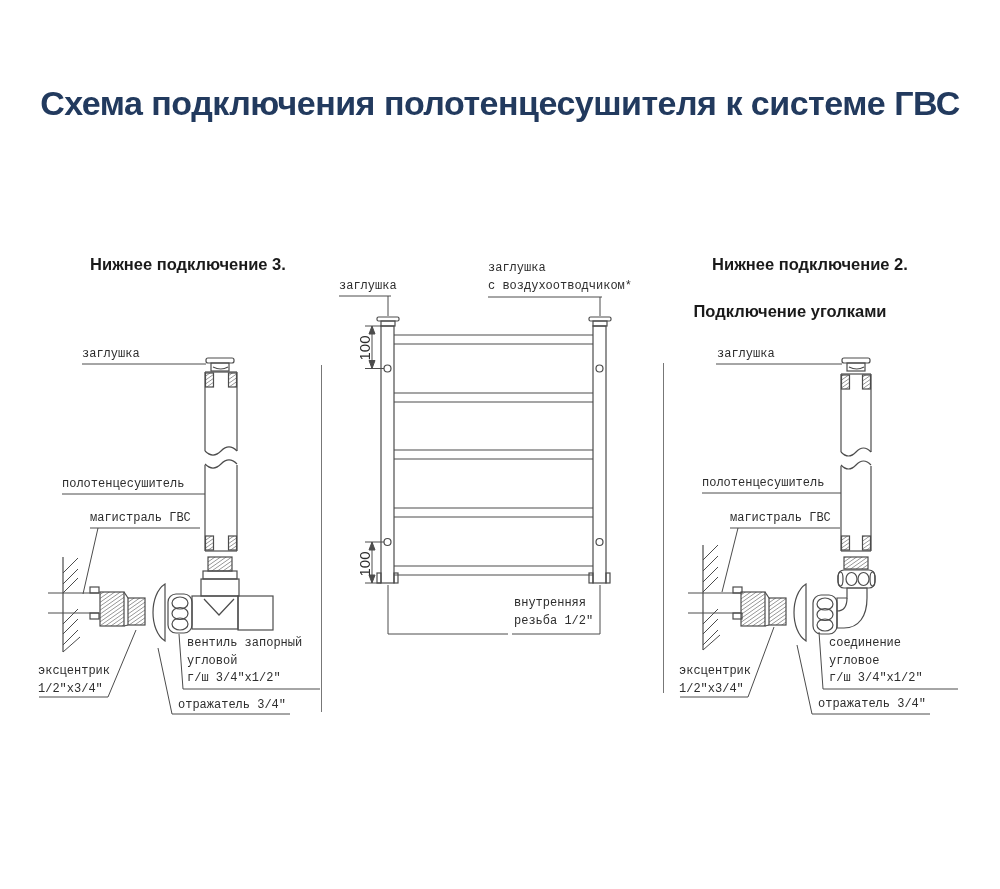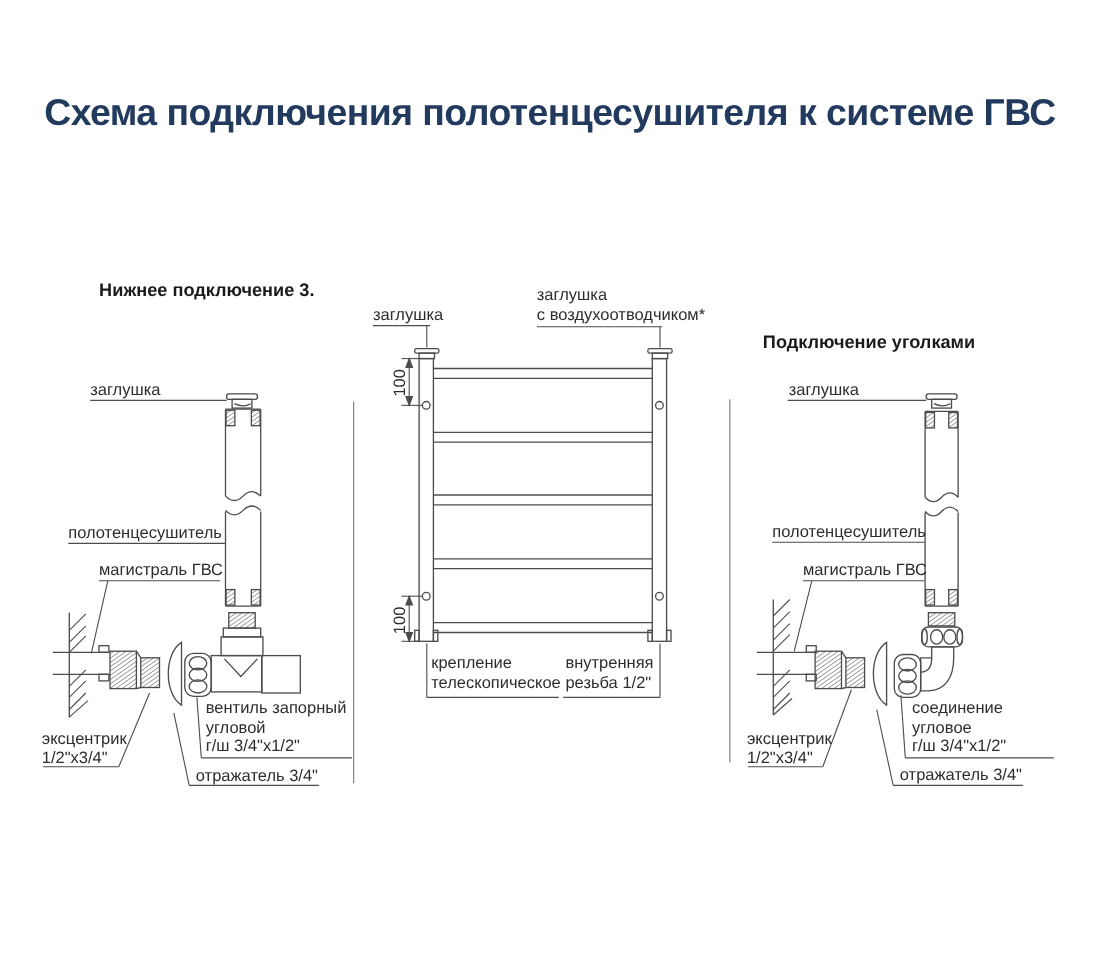--- a/index.html
+++ b/index.html
@@ -2,21 +2,21 @@
 <html><head>
 <meta charset="utf-8">
 <style>
   html,body{margin:0;padding:0;background:#fff;}
   .page{position:relative;width:1000px;height:773px;background:#ffffff;overflow:hidden;
         font-family:"Liberation Sans", sans-serif;}
   .title{position:absolute;left:0;right:0;top:84px;text-align:center;
          font-size:34px;font-weight:bold;letter-spacing:-0.5px;color:#223a5e;white-space:nowrap;}
   .hdr{position:absolute;font-weight:bold;font-size:16.5px;color:#1a1a1a;
        text-align:center;white-space:nowrap;}
-  .lbl{position:absolute;font-size:15px;color:#2d2d2d;white-space:nowrap;line-height:17.5px;}
+  .lbl{position:absolute;font-size:12px;color:#2d2d2d;white-space:nowrap;line-height:17.5px;font-family:Liberation Mono, monospace;}
   .dim{position:absolute;width:37px;height:16px;text-align:center;font-size:15px;color:#2d2d2d;
        transform:rotate(-90deg);transform-origin:center center;}
   .footer-bar{position:absolute;left:0;top:881px;width:1000px;height:6px;}
   svg{position:absolute;left:0;top:0;}
 </style>
 </head>
 <body>
 
 <div class="page">
 
@@ -247,29 +247,26 @@
   </div>
   <div class="lbl" style="left:178px;top:697px;">отражатель 3/4"</div>
 
   <div class="lbl" style="left:339px;top:278px;">заглушка</div>
   <div class="lbl" style="left:488px;top:260px;">
     <div>заглушка</div>
     <div>с воздухоотводчиком*</div>
   </div>
   <div class="dim" style="left:345px;top:340px;">100</div>
   <div class="dim" style="left:345px;top:556px;">100</div>
-  <div class="lbl" style="left:392px;top:594px;line-height:18px;">
-    <div>крепление</div>
-    <div>телескопическое</div>
-  </div>
   <div class="lbl" style="left:514px;top:594px;line-height:18px;">
     <div>внутренняя</div>
     <div>резьба 1/2"</div>
   </div>
 
+  <div class="hdr" style="left:660px;width:300px;top:255px;">Нижнее подключение 2.</div>
   <div class="hdr" style="left:640px;width:300px;top:282px;margin-top:20px;">Подключение уголками</div>
   <div class="lbl" style="left:717px;top:346px;">заглушка</div>
   <div class="lbl" style="left:702px;top:475px;">полотенцесушитель</div>
   <div class="lbl" style="left:730px;top:510px;">магистраль ГВС</div>
   <div class="lbl" style="left:679px;top:663px;">
     <div>эксцентрик</div>
     <div>1/2"х3/4"</div>
   </div>
   <div class="lbl" style="left:829px;top:635px;">
     <div>соединение</div>

